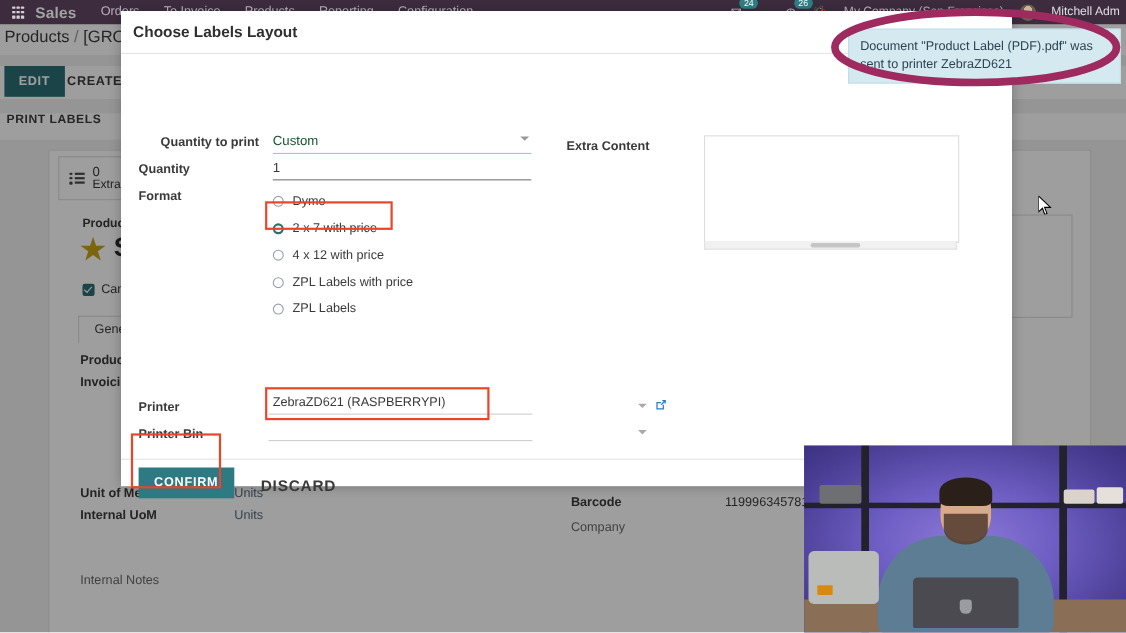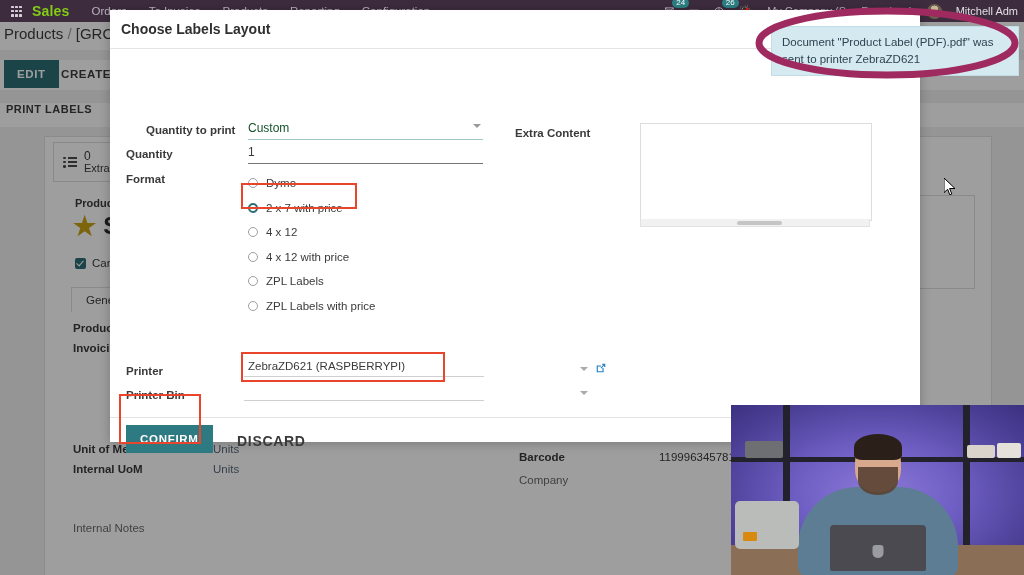--- a/index.html
+++ b/index.html
@@ -14,21 +14,21 @@
   #app-background{position:absolute;inset:0;background:#f0f0f0;}
 
   .topbar{
     position:absolute;left:0;top:0;width:1024px;height:22px;
     background:#3c2c3e;display:flex;align-items:center;
     color:#cfc5d0;font-size:12px;
   }
   .apps-grid{width:11px;height:11px;margin-left:11px;margin-right:10px;
     display:grid;grid-template-columns:repeat(3,1fr);grid-template-rows:repeat(3,1fr);gap:1.5px;}
   .apps-grid i{background:#d6cdd7;display:block;border-radius:0.5px;}
-  .brand{font-size:14px;font-weight:700;color:#84cc16;letter-spacing:.2px;margin-right:22px;}
+  .brand{font-size:14px;font-weight:700;color:#a3a3a3;letter-spacing:.2px;margin-right:22px;}
   .menu-item{margin-right:22px;font-size:11.5px;color:#bdb0be;white-space:nowrap;}
   .topbar-right{margin-left:auto;display:flex;align-items:center;padding-right:6px;gap:14px;}
   .tb-ic{position:relative;color:#c6bac7;font-size:12px;display:flex;align-items:center;}
   .badge{
     position:absolute;top:-6px;left:8px;background:#2c7f83;color:#fff;border-radius:7px;
     font-size:8px;padding:0 3px;line-height:10px;height:10px;min-width:11px;text-align:center;
   }
   .company-name{font-size:11px;color:#bdb0be;white-space:nowrap;}
   .avatar{width:15px;height:15px;border-radius:50%;background:#8d7f6b;display:inline-block;
     background-image:radial-gradient(circle at 50% 35%,#c9b79a 0 30%,#6d5f4d 31% 100%);}
@@ -348,33 +348,29 @@
       <div class="radio-row">
         <span class="rb"></span>
         <span class="rlabel">Dymo</span>
       </div>
       <div class="radio-row">
         <span class="rb on"></span>
         <span class="rlabel">2 x 7 with price</span>
       </div>
       <div class="radio-row">
         <span class="rb"></span>
-        <span class="rlabel">4 x 12</span>
+        <span class="rlabel">4 x 12 with price</span>
       </div>
       <div class="radio-row">
         <span class="rb"></span>
-        <span class="rlabel">4 x 12 with price</span>
+        <span class="rlabel">ZPL Labels with price</span>
       </div>
       <div class="radio-row">
         <span class="rb"></span>
         <span class="rlabel">ZPL Labels</span>
-      </div>
-      <div class="radio-row">
-        <span class="rb"></span>
-        <span class="rlabel">ZPL Labels with price</span>
       </div>
     </div>
 
     <div class="hl-red" style="left:131px;top:134px;width:112px;height:22px;"></div>
 
     <div class="lbl extra-lbl">Extra Content</div>
     <div class="textarea-box"></div>
     <div class="ta-scroll">
       <div class="ta-thumb"></div>
     </div>

